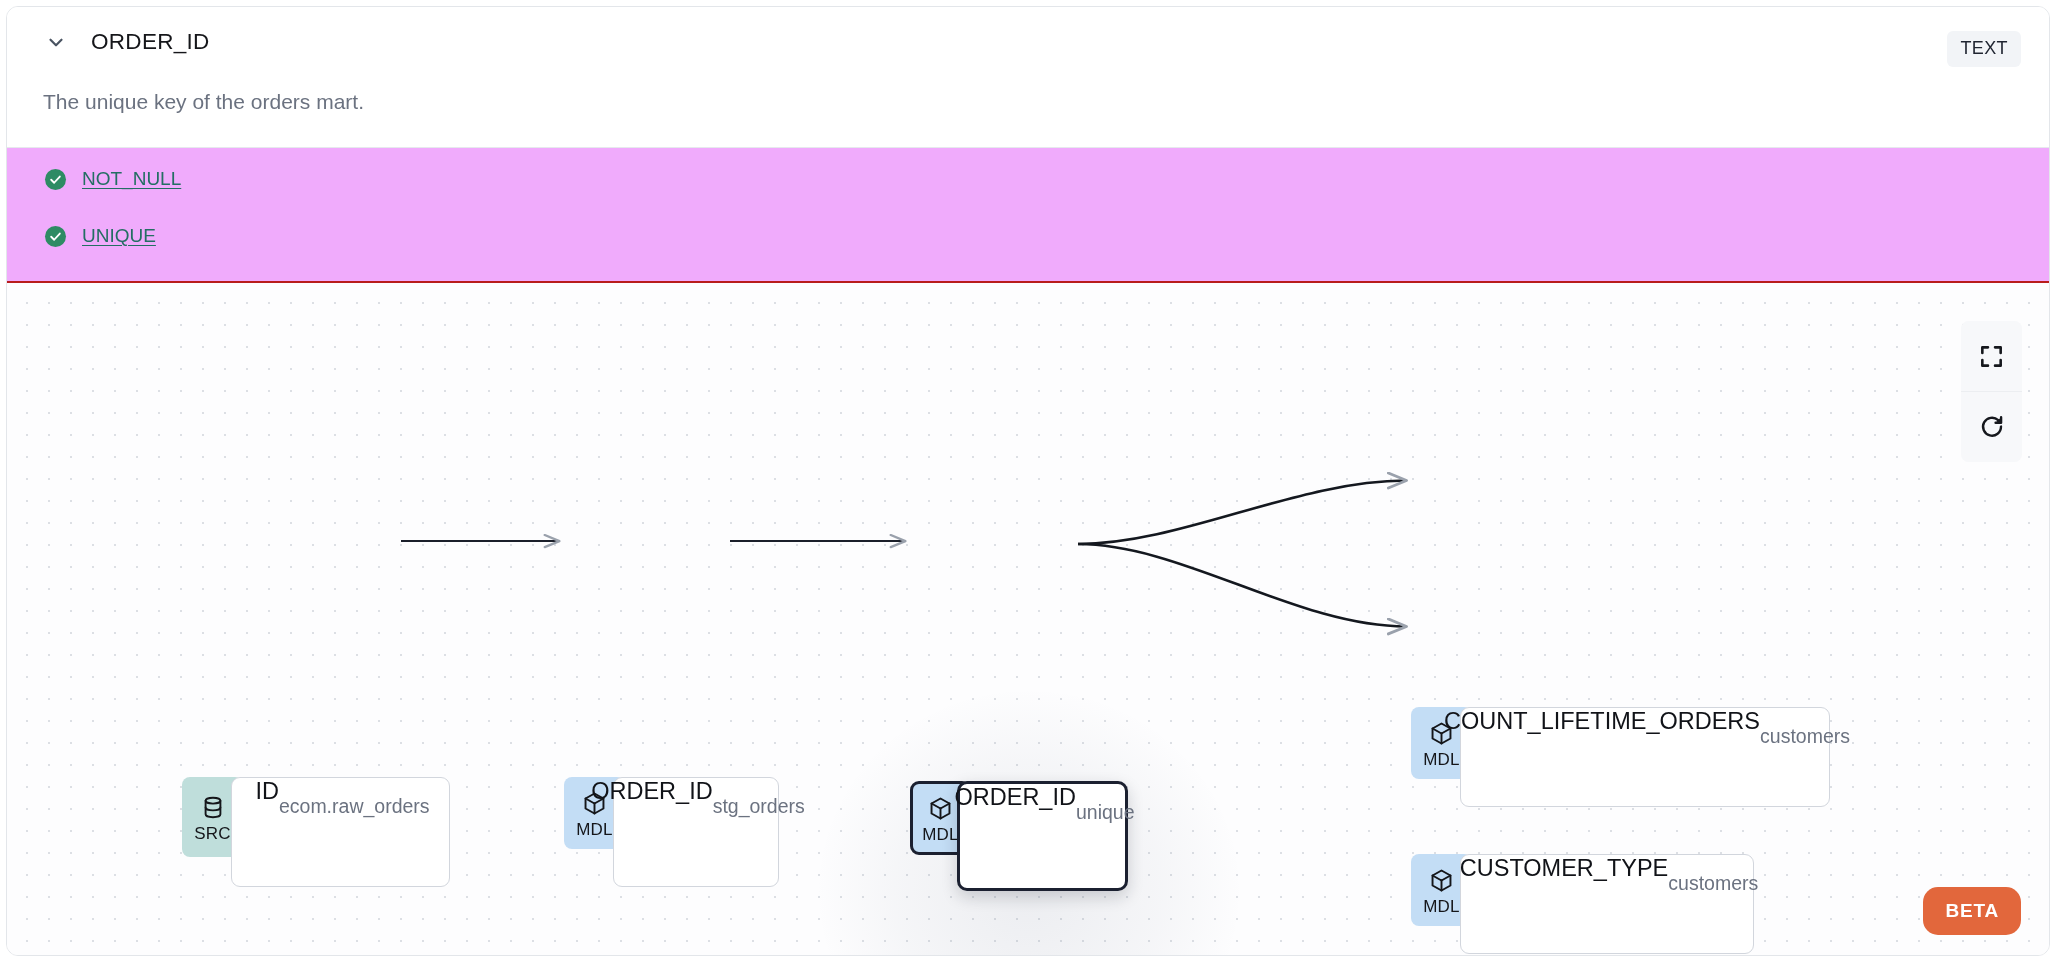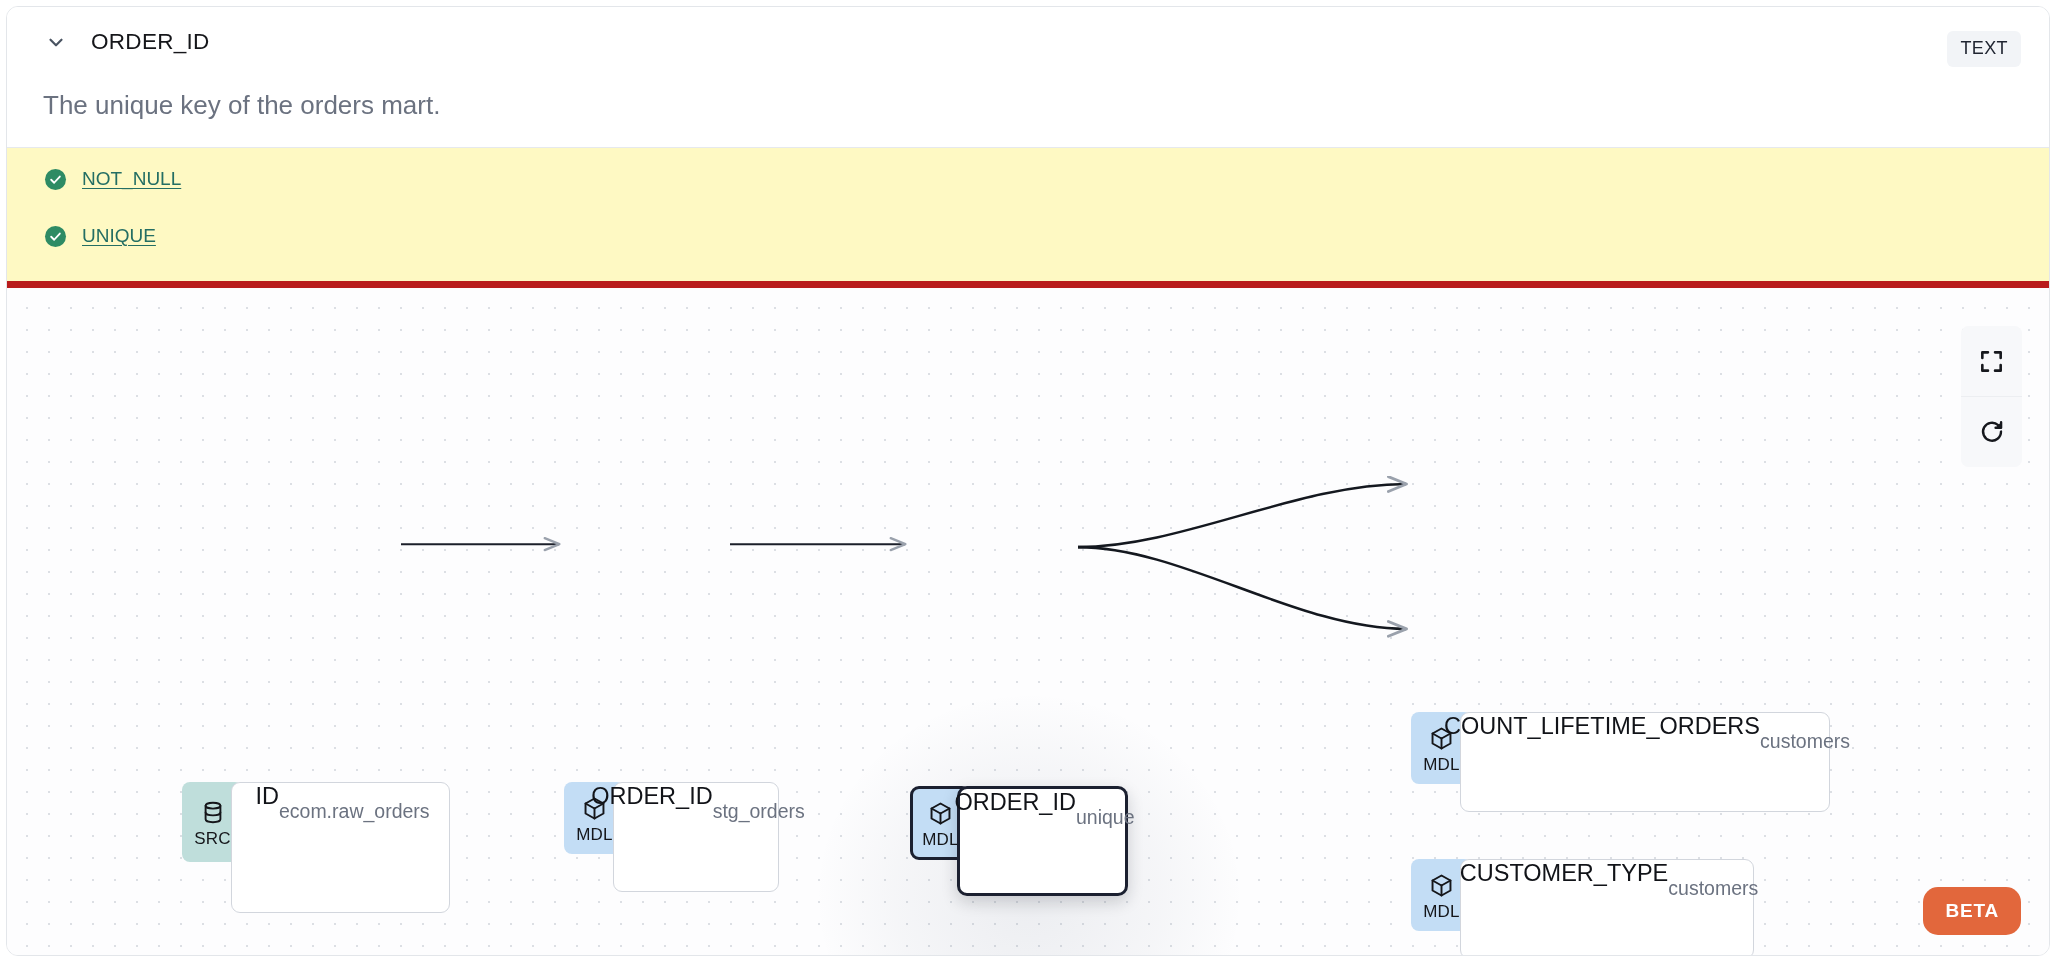--- a/index.html
+++ b/index.html
@@ -72,32 +72,32 @@
     font-size: 18px;
     letter-spacing: 0.4px;
     padding: 7px 13px 8px 13px;
     border-radius: 6px;
     white-space: nowrap;
   }
   .col-desc {
     position: absolute;
     left: 36px;
     top: 83px;
-    font-size: 26px;
+    font-size: 21px;
     color: #6b7280;
     white-space: nowrap;
   }
 
   
   .tests-strip {
     flex: 0 0 133px;
     height: 133px;
-    background: #fef9c3;
+    background: #f0abfc;
     border-top: 1px solid #e6e9ed;
-    border-bottom: 7px solid #b91c1c;
+    border-bottom: 2px solid #b91c1c;
     position: relative;
   }
   .test-row {
     position: absolute;
     left: 38px;
     display: flex;
     align-items: center;
     gap: 16px;
   }
   .test-row.r0 { top: 20px; }
@@ -201,21 +201,21 @@
     font-size: 19.5px;
     color: #6b7280;
     line-height: 1.3;
     margin-top: 16px;
     white-space: nowrap;
   }
 
   
   .node-src      { left: 175px;  top: 494px; }
   .node-src .node-badge { height: 80px; align-self: flex-start; }
-  .node-src .node-body  { width: 219px; height: 131px; }
+  .node-src .node-body  { width: 219px; height: 110px; }
 
   .node-stg      { left: 557px;  top: 494px; }
   .node-stg .node-badge { height: 72px; align-self: flex-start; }
   .node-stg .node-body  { width: 166px; height: 110px; }
 
   .node-focus    { left: 903px;  top: 498px; }
   .node-focus .node-badge {
     height: 74px;
     align-self: flex-start;
     border: 3px solid #1b2030;

